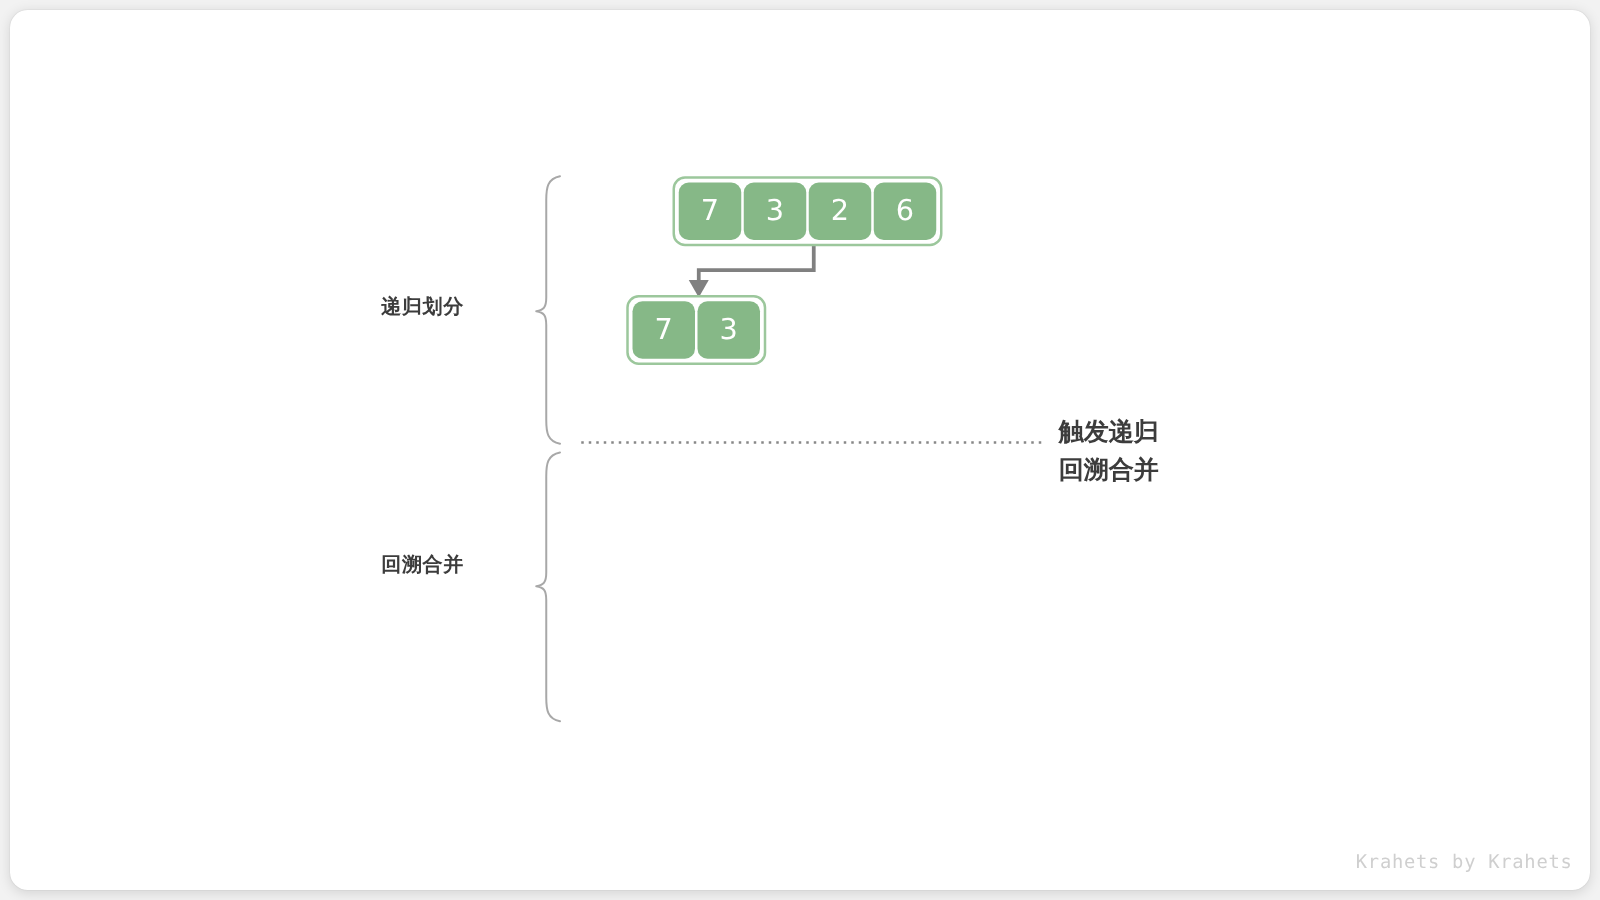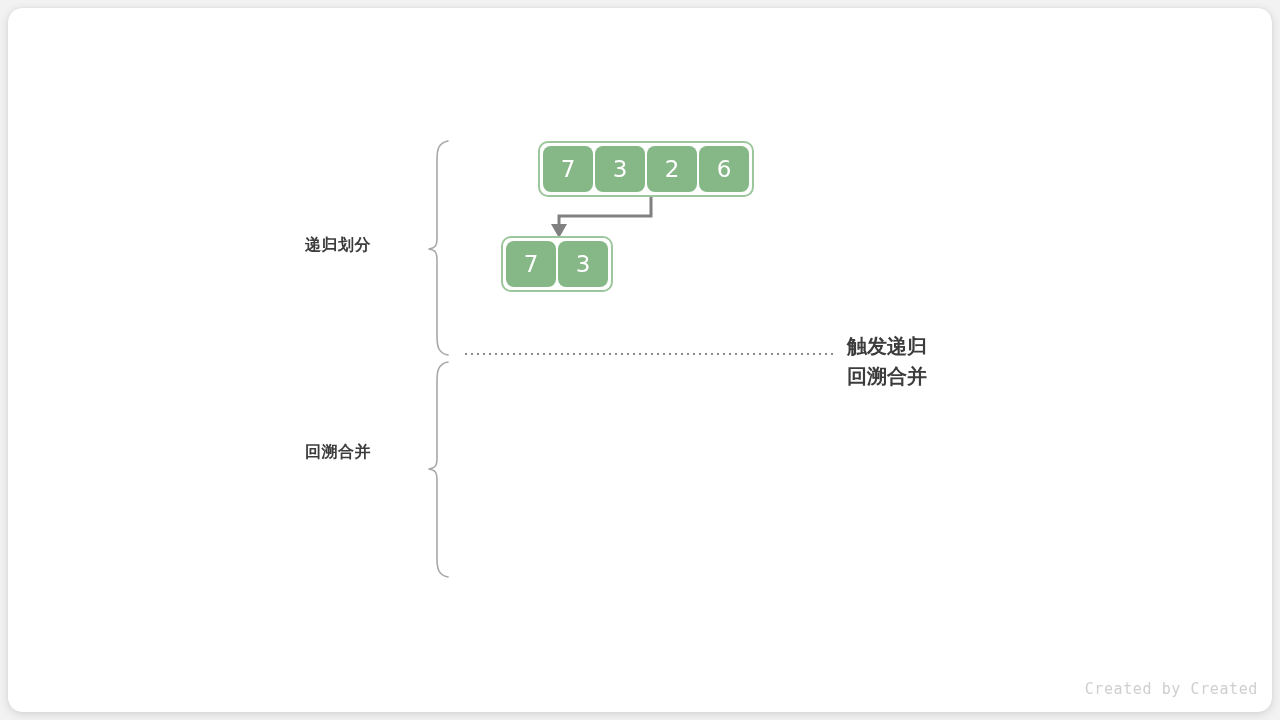--- a/index.html
+++ b/index.html
@@ -147,15 +147,15 @@
     <div class="cell">3</div>
     <div class="cell">2</div>
     <div class="cell">6</div>
   </div>
 
   <div class="array" id="array-left">
     <div class="cell">7</div>
     <div class="cell">3</div>
   </div>
 
-  <div id="watermark">Created by Created</div>
+  <div id="watermark">Krahets by Krahets</div>
 
 </div>
 
 </body></html>

